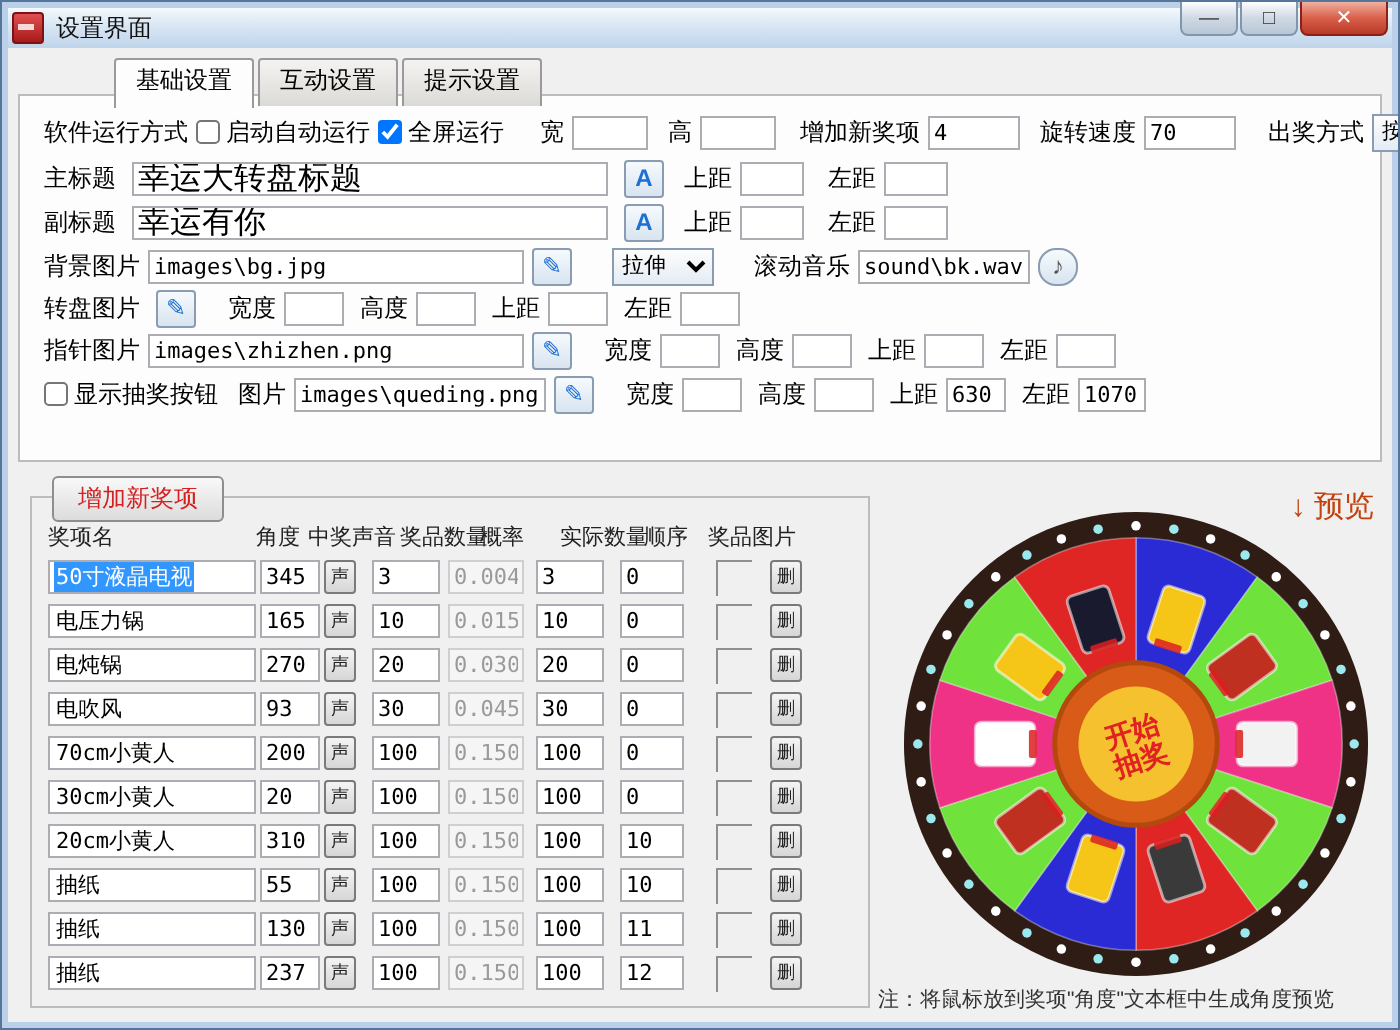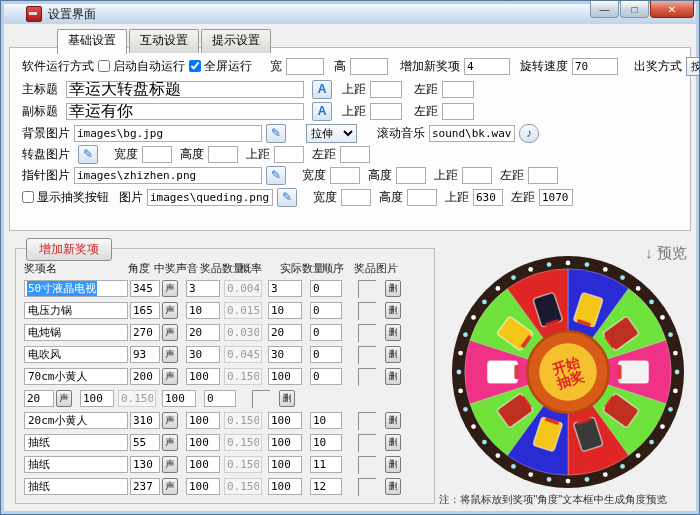--- a/index.html
+++ b/index.html
@@ -1,20 +1,20 @@
 <!DOCTYPE html>
 <html><head>
 <meta charset="utf-8">
 <style>
   html,body{margin:0;padding:0;background:#c8c8c8;font-family:"Liberation Sans","DejaVu Sans",sans-serif;}
   .window{position:relative;width:698px;height:513px;border:1px solid #56759a;background:#f0f0f0;
           box-shadow:inset 0 0 0 3px #b9d0e8;box-sizing:content-box;overflow:hidden;}
   
   .titlebar{position:absolute;left:3px;top:3px;right:3px;height:20px;
-            background:linear-gradient(#f4f9fd,#d8e6f4 45%,#bfd4ea);display:flex;align-items:center;padding-left:22px;}
+            background:linear-gradient(#f4f9fd,#d8e6f4 45%,#bfd4ea);display:flex;align-items:center;padding-left:2px;}
   .appicon{width:14px;height:14px;border-radius:2px;background:linear-gradient(#e05050,#a81a1a);
            border:1px solid #7d1212;position:relative;flex:0 0 auto;}
   .appicon::after{content:"";position:absolute;left:2px;top:5px;width:8px;height:3px;background:#f5d9d9;}
   .title-text{font-size:12px;color:#111;margin-left:6px;}
   .winbtns{position:absolute;top:0;right:5px;display:flex;}
   .wbtn{height:16px;border:1px solid #8096ad;border-top:none;border-radius:0 0 4px 4px;
         background:linear-gradient(#fdfdfd,#cfd9e4 50%,#b9c6d6);display:flex;align-items:center;justify-content:center;
         font-size:10px;color:#333;margin-left:1px;cursor:default;}
   .wbtn.min,.wbtn.max{width:27px;}
   .wbtn.close{width:42px;background:linear-gradient(#f0b0a0,#d9604a 50%,#b83a28);color:#fff;font-weight:bold;border-color:#8c2014;}
@@ -55,21 +55,21 @@
   .prow .angle{width:24px;margin-right:2px;}
   .sbtn{width:16px;height:17px;border:1px solid #7a7a7a;border-radius:2px;background:linear-gradient(#f4f4f4,#d6d6d6);
         font-size:9px;padding:0;color:#222;display:inline-flex;align-items:center;justify-content:center;}
   .prow .snd{margin-right:8px;}
   .prow .qty{width:28px;margin-right:4px;}
   .prow .prob{width:32px;margin-right:6px;background:#f5f5f5;color:#9a9a9a;border-color:#cfcfcf;}
   .prow .actual{width:28px;margin-right:8px;}
   .prow .order{width:26px;margin-right:16px;}
   .imgbox{width:17px;height:17px;border-top:1px solid #8f8f8f;border-left:1px solid #8f8f8f;margin-right:9px;}
   
-  .preview-label{position:absolute;right:12px;top:243px;font-size:15px;color:#737373;}
+  .preview-label{position:absolute;right:12px;top:243px;font-size:15px;color:#c2410c;}
   .wheel-wrap{position:absolute;left:448px;top:252px;width:238px;height:238px;}
   .note{position:absolute;left:438px;top:492px;width:256px;font-size:10.5px;color:#333;white-space:nowrap;}
   
   .ml4{margin-left:4px}.ml6{margin-left:6px}.ml8{margin-left:8px}.ml10{margin-left:10px}
   .ml12{margin-left:12px}.ml14{margin-left:14px}.ml16{margin-left:16px}.ml20{margin-left:20px}
 </style>
 </head>
 <body>
 
 <div class="window">
@@ -267,20 +267,23 @@
       <button class="sbtn snd">声</button>
       <input class="tin qty" value="100" style="">
       <input class="tin prob" readonly="" value="0.1508" style="">
       <input class="tin actual" value="100" style="">
       <input class="tin order" value="0" style="">
       <div class="imgbox"></div>
       <button class="sbtn del">删</button>
     </div>
 
     <div class="prow">
+      <div class="tin name">
+            <span>30cm小黄人</span>
+          </div>
       <input class="tin angle" value="20" style="">
       <button class="sbtn snd">声</button>
       <input class="tin qty" value="100" style="">
       <input class="tin prob" readonly="" value="0.1508" style="">
       <input class="tin actual" value="100" style="">
       <input class="tin order" value="0" style="">
       <div class="imgbox"></div>
       <button class="sbtn del">删</button>
     </div>
 

